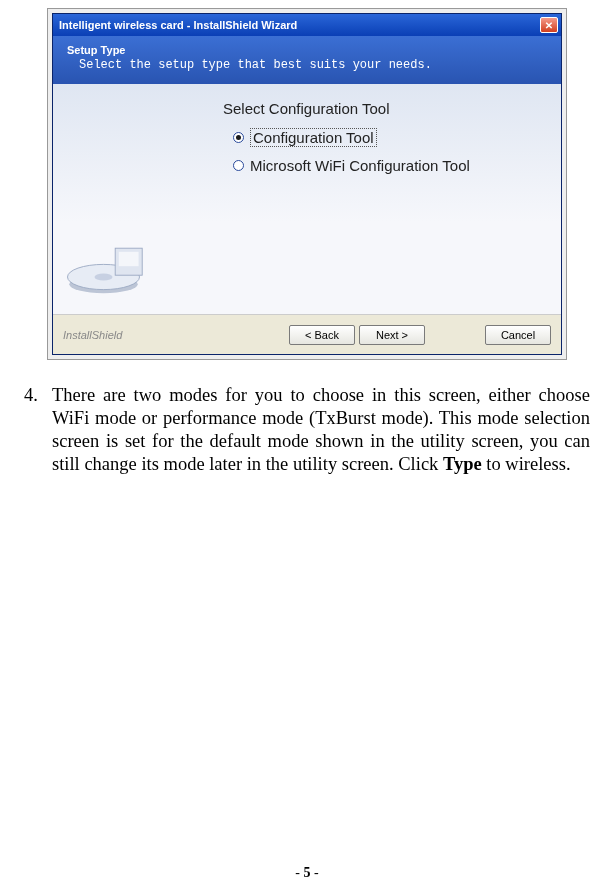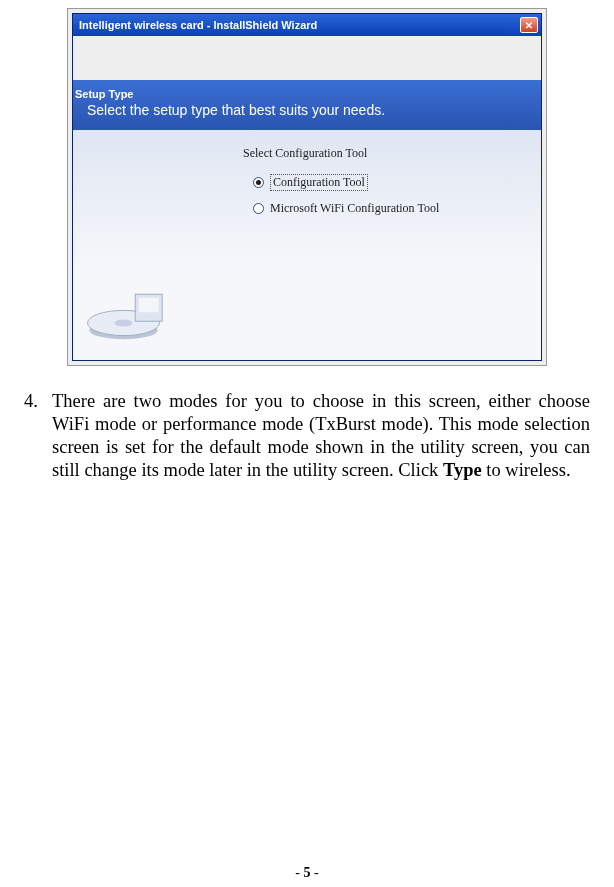--- a/index.html
+++ b/index.html
@@ -15,21 +15,21 @@
   }
   .page {
     width: 614px;
     height: 887px;
     position: relative;
     padding: 0 10px;
   }
   
   .wizard-wrap {
     margin: 8px auto 24px;
-    width: 480px;
+    width: 520px;
     border: 1px solid #999;
     background: #eee;
     padding: 4px;
   }
   .wizard {
     width: 100%;
     border: 1px solid #0a246a;
   }
   .titlebar {
     height: 22px;
@@ -49,31 +49,30 @@
     border: 1px solid #fff;
     border-radius: 2px;
     display: flex; align-items: center; justify-content: center;
     color: #fff; font-size: 10px; font-weight: bold;
     cursor: pointer;
   }
   .header-panel {
     background: linear-gradient(to bottom,#3b6fd4,#2954b1);
     color: #fff;
     font-family: Tahoma, Arial, sans-serif;
-    padding: 8px 2px 12px;
-    margin-top: 44px;
+    padding: 8px 14px 12px;
   }
   .header-panel .h-title { font-size: 11px; font-weight: bold; }
-  .header-panel .h-sub   { font-size: 14px; margin-left: 12px; margin-top: 2px; }
+  .header-panel .h-sub   { font-size: 12px; margin-left: 12px; margin-top: 2px; font-family: Liberation Mono, monospace; }
   .body-panel {
     background: linear-gradient(to bottom,#dfe6f2,#f6f7fb 60%);
     position: relative;
     height: 230px;
-    font-family: Liberation Serif, serif;
-    font-size: 12px;
+    font-family: Liberation Sans, sans-serif;
+    font-size: 15px;
     color: #222;
   }
   .cd-art {
     position: absolute;
     left: 10px; bottom: 10px;
     width: 90px; height: 90px;
   }
   .section-label {
     position: absolute;
     left: 170px; top: 16px;
@@ -184,20 +183,27 @@
             <span class="radio-dot selected"></span>
             <span class="radio-label selected">Configuration Tool</span>
           </div>
           <div class="radio-row">
             <span class="radio-dot"></span>
             <span class="radio-label">Microsoft WiFi Configuration Tool</span>
           </div>
         </div>
       </div>
 
+      <div class="footer-panel">
+        <span class="brand">InstallShield</span>
+        <span class="footer-spacer"></span>
+        <div class="btn">&lt; Back</div>
+        <div class="btn">Next &gt;</div>
+        <div class="btn cancel">Cancel</div>
+      </div>
 
     </div>
   </div>
 
   <div class="para">
     <div class="num">4.</div>
     <div class="txt">
       <span>There are two modes for you to choose in this screen, either choose WiFi mode or performance mode (TxBurst mode). This mode selection screen is set for the default mode shown in the utility screen, you can still change its mode later in the utility screen. Click </span><b>Type</b><span> to wireless.</span>
     </div>
   </div>

